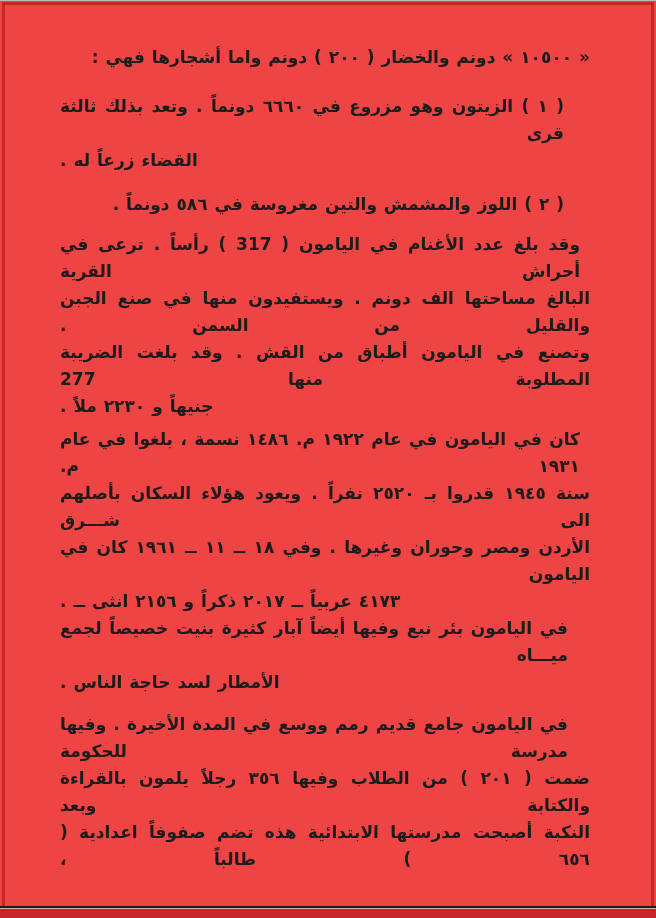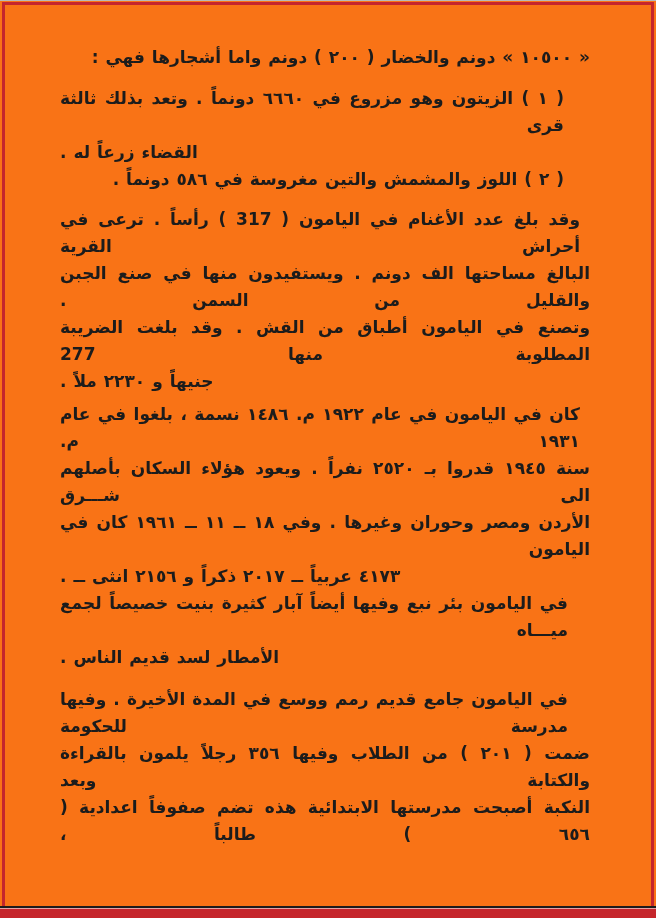--- a/index.html
+++ b/index.html
@@ -37,31 +37,31 @@
   
   .j { text-align: justify; text-align-last: justify; }
   
   .l { text-align: right; text-align-last: left; }
   
   .r { text-align: right; text-align-last: right; }
   .ind-lg { padding-right: 26px; }
   .ind-sm { padding-right: 10px; }
   .ind-md { padding-right: 22px; }
 
-  .mt-a { margin-top: 14px; }
-  .mt-b { }
+  .mt-a { margin-top: 22px; }
+  .mt-b { margin-top: 17px; }
   .mt-c { margin-top: 13px; }
   .mt-d { margin-top: 6px; }
   .mt-e { }
   .mt-f { margin-top: 15px; }
 </style>
 </head>
 <body>
 
-<div class="page" style="background: #f97316;">
+<div class="page" style="background: #ef4444;">
 
   <div class="scan-edge-top"></div>
   <div class="border-top" style="background: rgb(197, 38, 44);"></div>
   <div class="border-left" style="background: rgb(197, 38, 44);"></div>
   <div class="border-right" style="background: rgb(197, 38, 44);"></div>
   <div class="bottom-black-line" style="background: rgb(28, 28, 28);"></div>
   <div class="bottom-pink-line"></div>
   <div class="bottom-red-band" style="background: rgb(197, 38, 44);"></div>
 
   <div class="content" style="color: rgb(28, 28, 28);">
@@ -88,21 +88,21 @@
 
     <div class="para mt-d">
       <div class="ln j ind-sm">كان في اليامون في عام ١٩٢٢ م. ١٤٨٦ نسمة ، بلغوا في عام ١٩٣١ م.</div>
       <div class="ln j">سنة ١٩٤٥ قدروا بـ ٢٥٢٠ نفراً . ويعود هؤلاء السكان بأصلهم الى شـــرق</div>
       <div class="ln j">الأردن ومصر وحوران وغيرها . وفي ١٨ ــ ١١ ــ ١٩٦١ كان في اليامون</div>
       <div class="ln l">٤١٧٣ عربياً ــ ٢٠١٧ ذكراً و ٢١٥٦ انثى ــ .</div>
     </div>
 
     <div class="para mt-e">
       <div class="ln j ind-md">في اليامون بئر نبع وفيها أيضاً آبار كثيرة بنيت خصيصاً لجمع ميـــاه</div>
-      <div class="ln l">الأمطار لسد قديم الناس .</div>
+      <div class="ln l">الأمطار لسد حاجة الناس .</div>
     </div>
 
     <div class="para mt-f">
       <div class="ln j ind-md">في اليامون جامع قديم رمم ووسع في المدة الأخيرة . وفيها مدرسة للحكومة</div>
       <div class="ln j">ضمت ( ٢٠١ ) من الطلاب وفيها ٣٥٦ رجلاً يلمون بالقراءة والكتابة وبعد</div>
       <div class="ln j">النكبة أصبحت مدرستها الابتدائية هذه تضم صفوفاً اعدادية ( ٦٥٦ ) طالباً ،</div>
 
     </div>
 
   </div>

